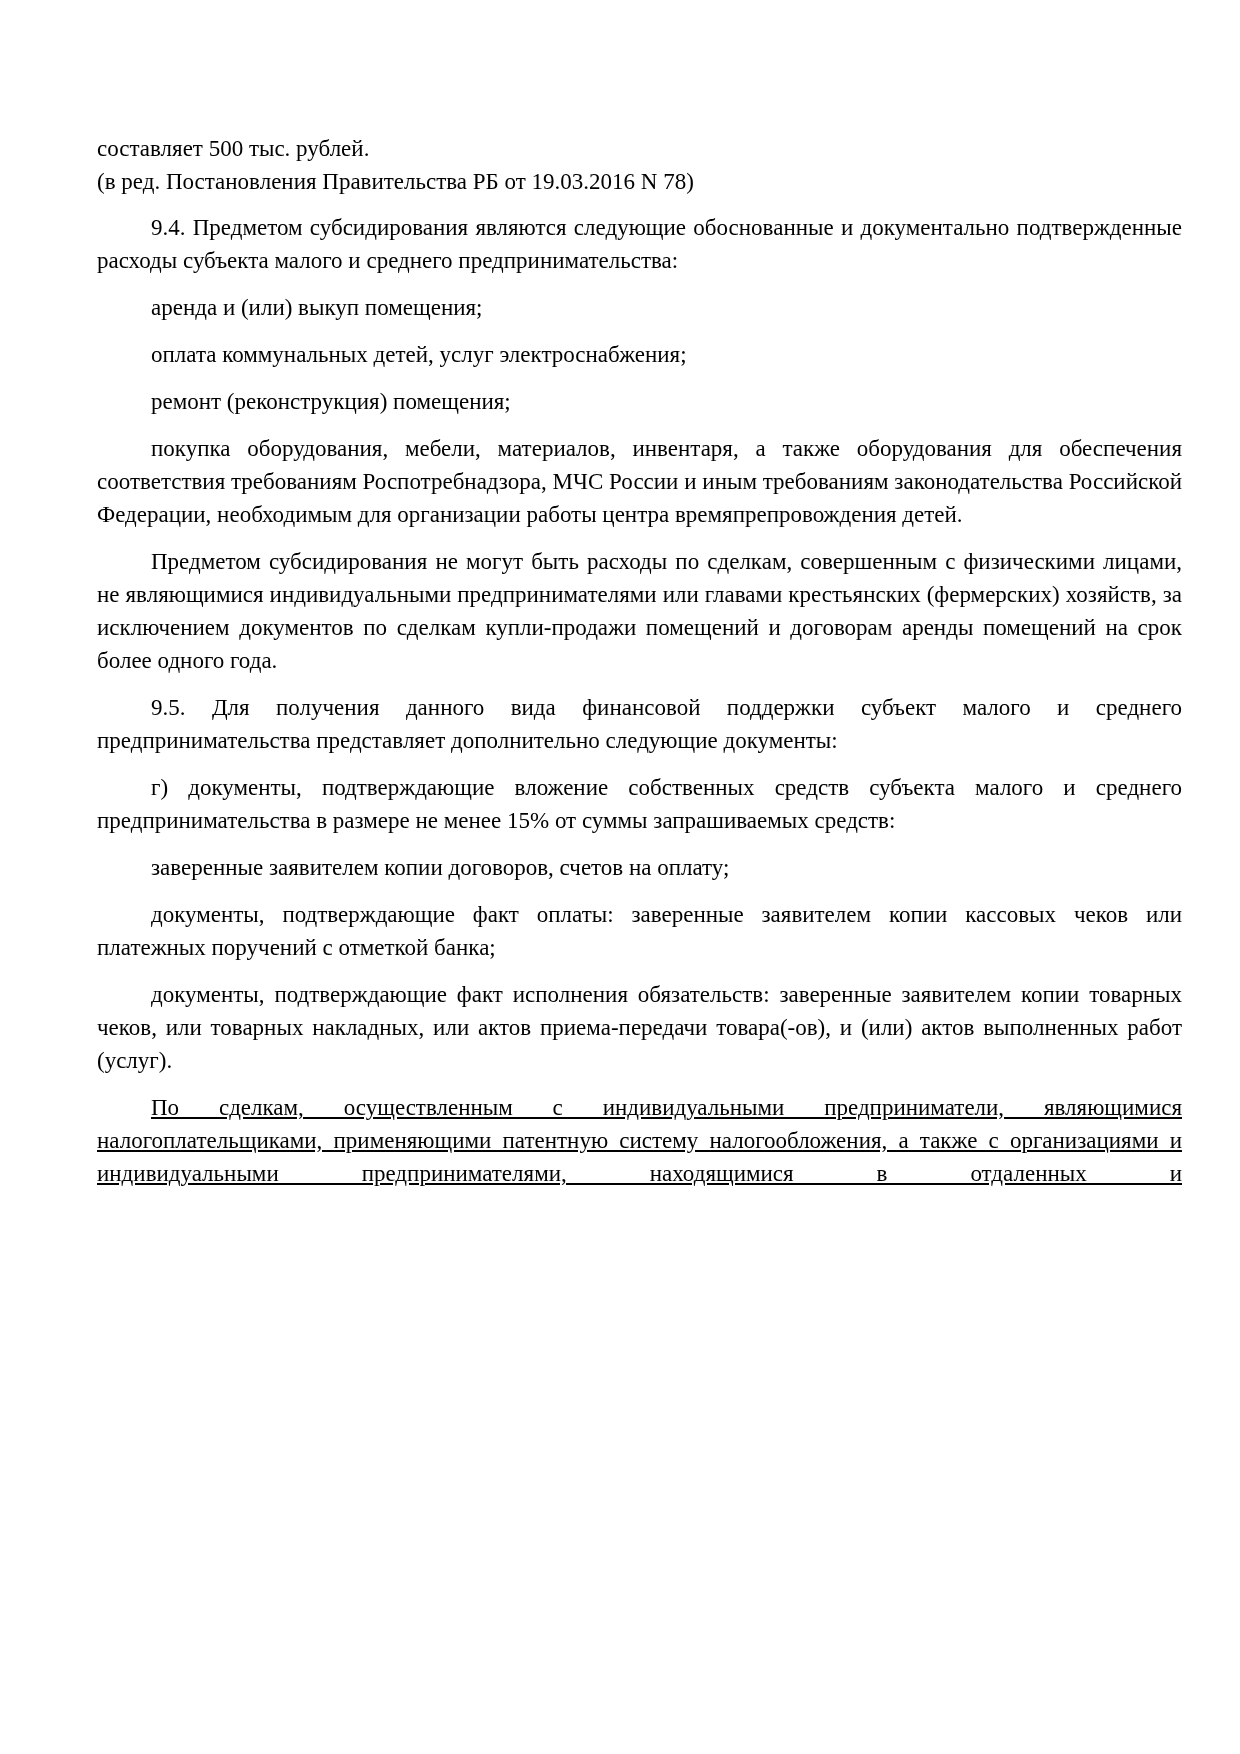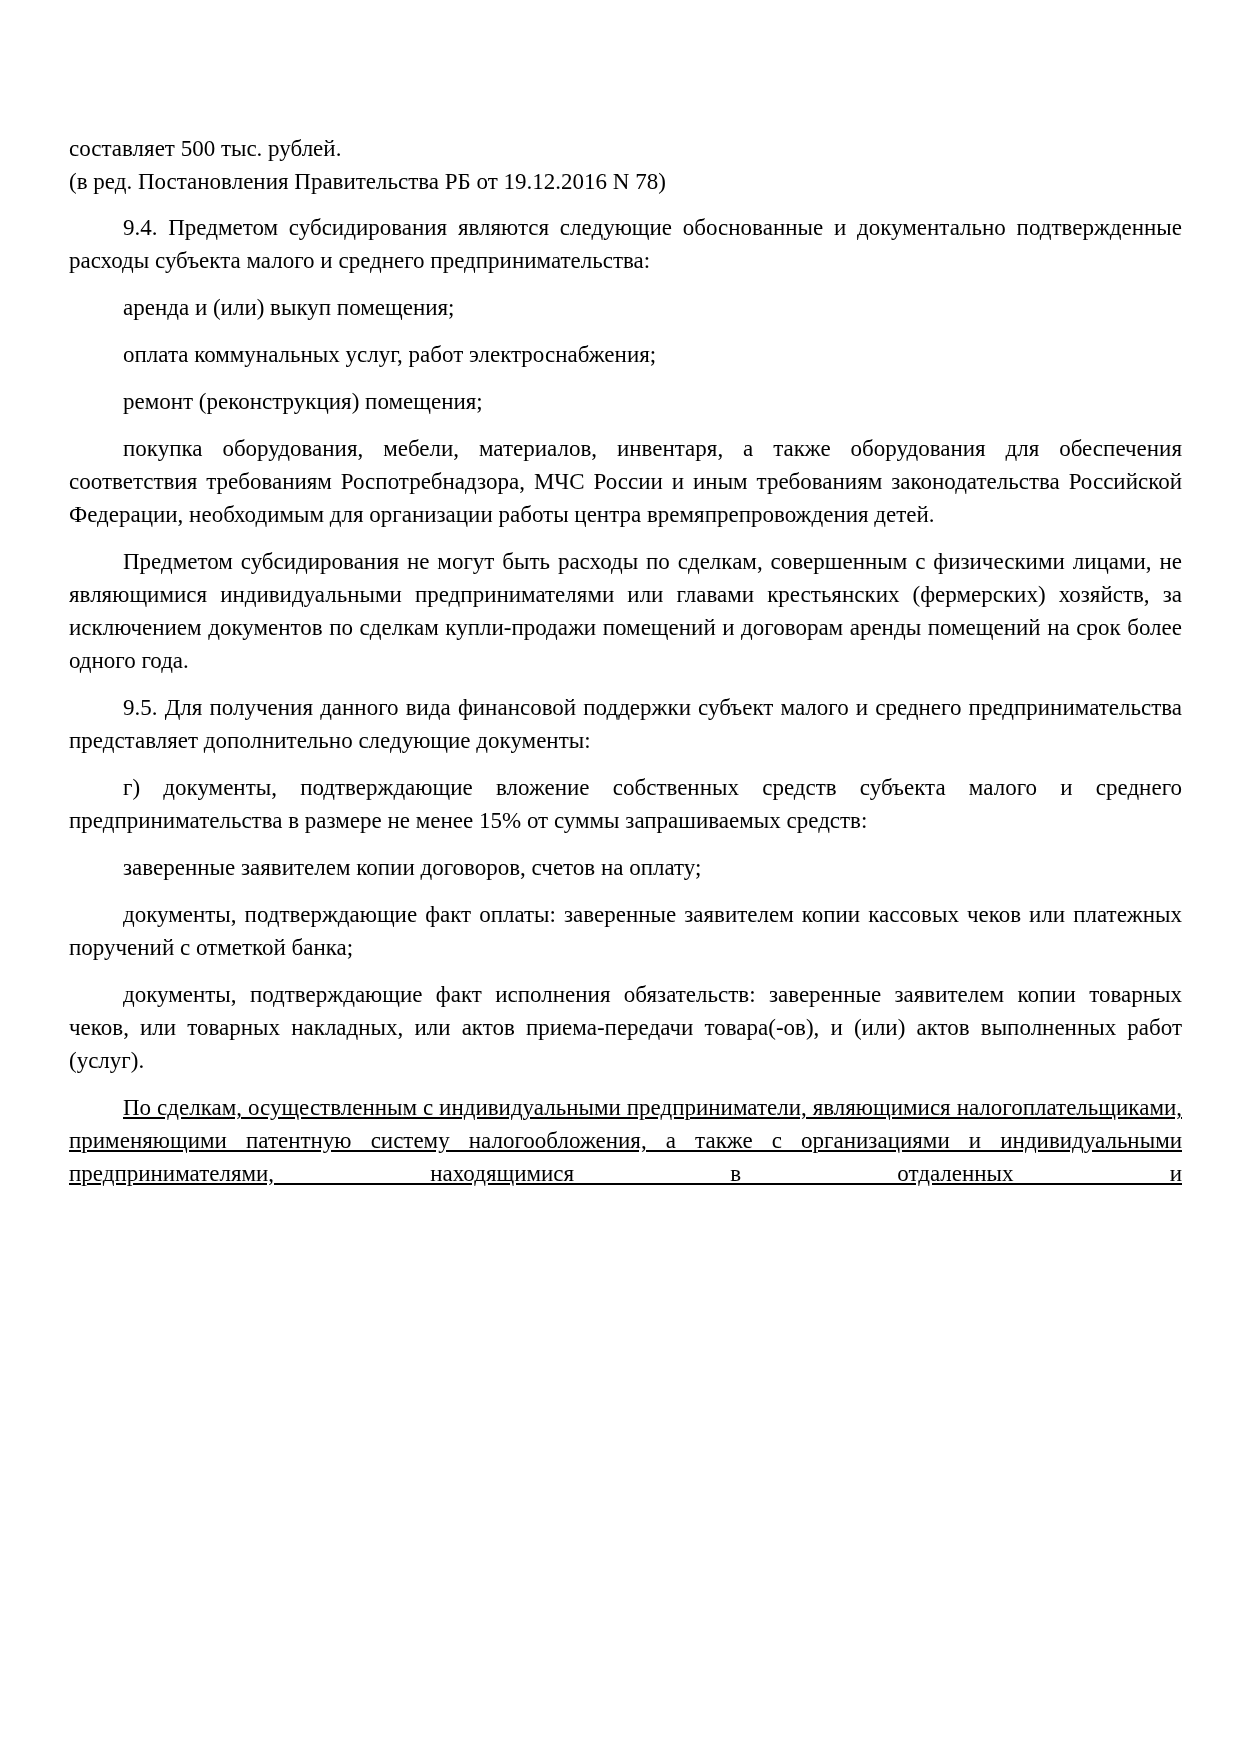--- a/index.html
+++ b/index.html
@@ -7,21 +7,21 @@
     padding: 0;
     background: #ffffff;
   }
   .page {
     position: relative;
     width: 1240px;
     height: 1754px;
     box-sizing: border-box;
     background: #ffffff;
     color: #000000;
-    padding: 132px 50px 40px 69px;
+    padding: 132px 50px 40px 97px;
     font-family: "Liberation Serif", "DejaVu Serif", serif;
     font-size: 23px;
     line-height: 33px;
     overflow: hidden;
   }
   .intro-block {
     margin: 0 0 13px 0;
   }
   .intro-block p {
     margin: 0;
@@ -37,26 +37,26 @@
     text-decoration: underline;
   }
 </style>
 </head>
 <body>
 
 <div class="page">
 
   <div class="intro-block">
     <p>составляет 500 тыс. рублей.</p>
-    <p>(в ред. Постановления Правительства РБ от 19.12.2016 N 78)</p>
+    <p>(в ред. Постановления Правительства РБ от 19.03.2016 N 78)</p>
   </div>
 
   <p class="body-para">9.4. Предметом субсидирования являются следующие обоснованные и документально подтвержденные расходы субъекта малого и среднего предпринимательства:</p>
   <p class="body-para">аренда и (или) выкуп помещения;</p>
-  <p class="body-para">оплата коммунальных услуг, работ электроснабжения;</p>
+  <p class="body-para">оплата коммунальных детей, услуг электроснабжения;</p>
   <p class="body-para">ремонт (реконструкция) помещения;</p>
   <p class="body-para">покупка оборудования, мебели, материалов, инвентаря, а также оборудования для обеспечения соответствия требованиям Роспотребнадзора, МЧС России и иным требованиям законодательства Российской Федерации, необходимым для организации работы центра времяпрепровождения детей.</p>
   <p class="body-para">Предметом субсидирования не могут быть расходы по сделкам, совершенным с физическими лицами, не являющимися индивидуальными предпринимателями или главами крестьянских (фермерских) хозяйств, за исключением документов по сделкам купли-продажи помещений и договорам аренды помещений на срок более одного года.</p>
   <p class="body-para">9.5. Для получения данного вида финансовой поддержки субъект малого и среднего предпринимательства представляет дополнительно следующие документы:</p>
   <p class="body-para">г) документы, подтверждающие вложение собственных средств субъекта малого и среднего предпринимательства в размере не менее 15% от суммы запрашиваемых средств:</p>
   <p class="body-para">заверенные заявителем копии договоров, счетов на оплату;</p>
   <p class="body-para">документы, подтверждающие факт оплаты: заверенные заявителем копии кассовых чеков или платежных поручений с отметкой банка;</p>
   <p class="body-para">документы, подтверждающие факт исполнения обязательств: заверенные заявителем копии товарных чеков, или товарных накладных, или актов приема-передачи товара(-ов), и (или) актов выполненных работ (услуг).</p>
   <p class="body-para cut-para">По сделкам, осуществленным с индивидуальными предприниматели, являющимися налогоплательщиками, применяющими патентную систему налогообложения, а также с организациями и индивидуальными предпринимателями, находящимися в отдаленных и</p>
 

